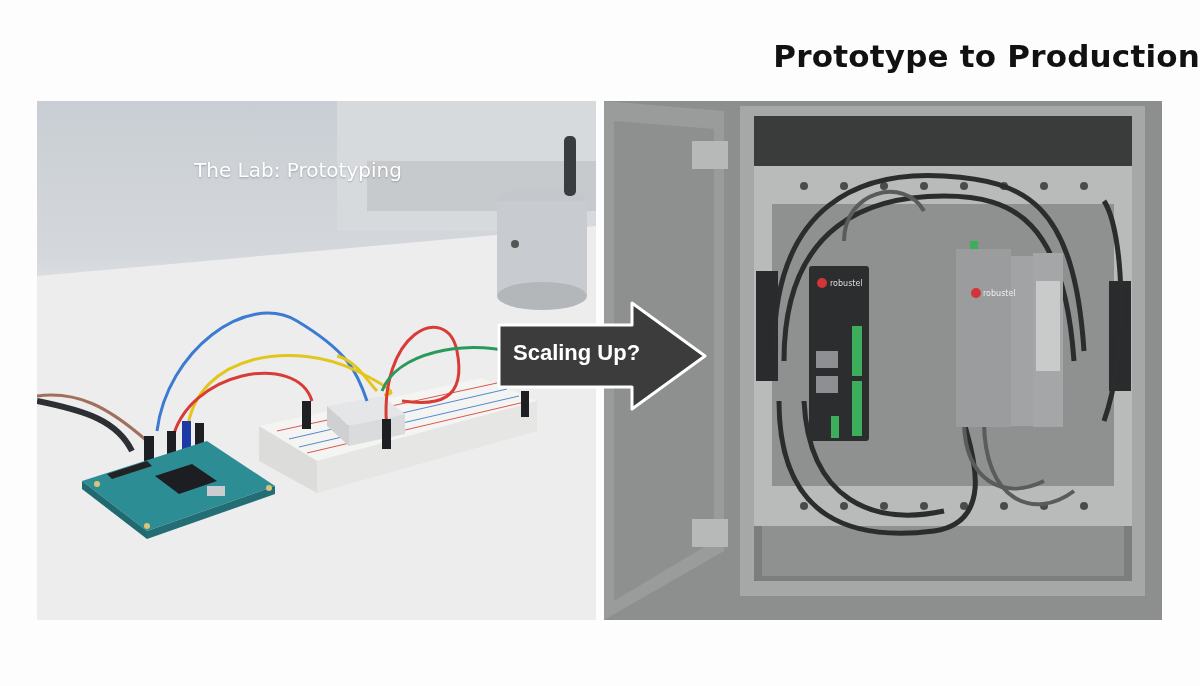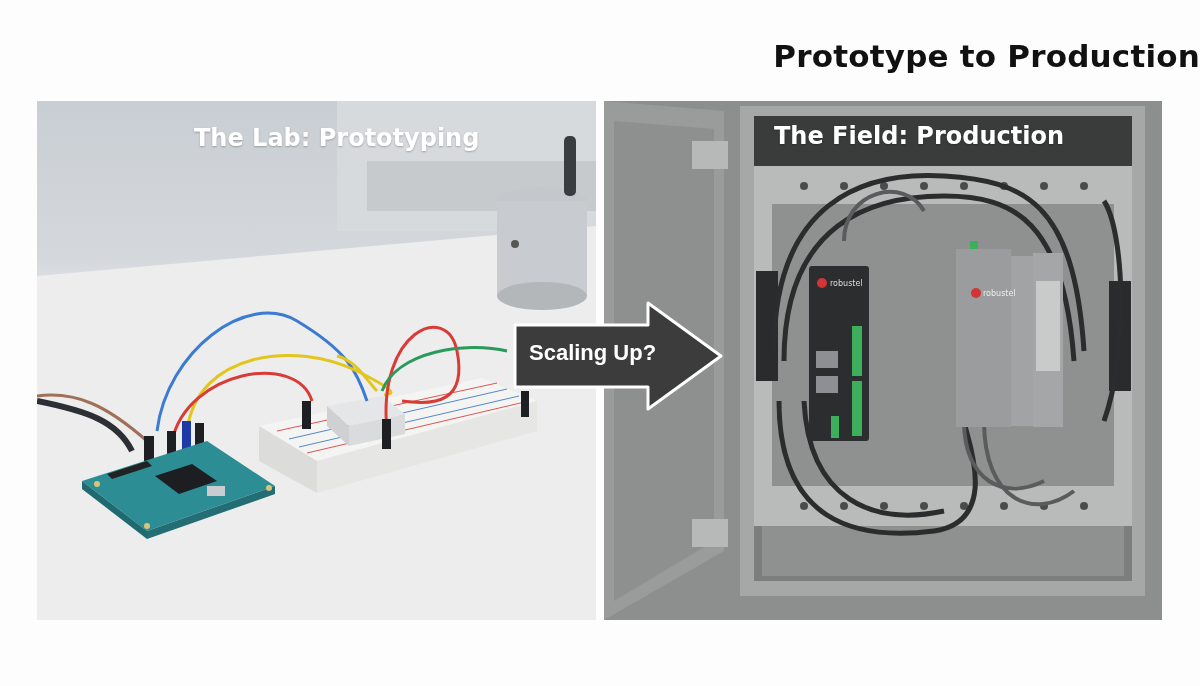--- a/index.html
+++ b/index.html
@@ -1,25 +1,25 @@
 <!DOCTYPE html>
 <html><head>
 <meta charset="utf-8">
 <style>
   html,body{margin:0;padding:0;}
   body{width:1200px;height:686px;background:#fdfdfd;position:relative;overflow:hidden;font-family:"DejaVu Sans","Liberation Sans",sans-serif;}
   .title{position:absolute;left:0;top:38px;width:1200px;text-align:right;font-size:31px;font-weight:bold;color:#111;letter-spacing:0.2px;}
   .panel{position:absolute;top:101px;height:519px;overflow:hidden;}
   .panel.lab{left:37px;width:559px;background:linear-gradient(180deg,#c9ced4 0%,#d4d8dc 30%,#e9eaec 45%,#eeeeef 100%);}
   .panel.field{left:604px;width:558px;background:#8d8e8e;}
-  .panel-label{position:absolute;font-size:24px;font-weight:bold;color:#fff;text-shadow:0 1px 2px rgba(0,0,0,0.25);}
+  .panel-label{position:absolute;font-size:20px;font-weight:normal;color:#fff;text-shadow:0 1px 2px rgba(0,0,0,0.25);margin-top:34px;}
   .lab .panel-label{left:157px;top:23px;}
   .field .panel-label{left:170px;top:21px;}
   svg{position:absolute;left:0;top:0;}
-  .arrow-wrap{position:absolute;left:512px;top:300px;width:214px;height:112px;}
+  .arrow-wrap{position:absolute;left:496px;top:300px;width:214px;height:112px;}
   .arrow-label{position:absolute;left:17px;top:40px;font-size:22px;font-weight:bold;color:#fff;font-family:"Liberation Sans","DejaVu Sans",sans-serif;}
 </style>
 </head>
 <body>
 
 <div class="title">Prototype to Production</div>
 
 <div class="panel lab">
   <svg width="559" height="519" viewBox="0 0 559 519">
 
@@ -156,21 +156,20 @@
     <g>
       <rect x="352" y="148" width="55" height="178" fill="#9b9c9d"></rect>
       <rect x="407" y="155" width="22" height="170" fill="#a2a3a4"></rect>
       <rect x="429" y="152" width="30" height="174" fill="#a5a6a7"></rect>
       <rect x="432" y="180" width="24" height="90" fill="#c9caca"></rect>
       <circle cx="372" cy="192" r="5" fill="#d2343a"></circle>
       <text x="379" y="195" font-size="8" fill="#eee" font-family="DejaVu Sans, sans-serif">robustel</text>
       <rect x="366" y="140" width="8" height="8" fill="#3daf5c"></rect>
     </g>
   </svg>
-  <div class="panel-label">The Field: Production</div>
 </div>
 
 <div class="arrow-wrap">
   <svg width="214" height="112" viewBox="0 0 214 112">
     <path d="M3 25 L136 25 L136 3 L209 56 L136 109 L136 87 L3 87 Z" fill="#3c3c3c" stroke="#ffffff" stroke-width="3" stroke-linejoin="round"></path>
   </svg>
   <div class="arrow-label">Scaling Up?</div>
 </div>
 
 </body></html>

